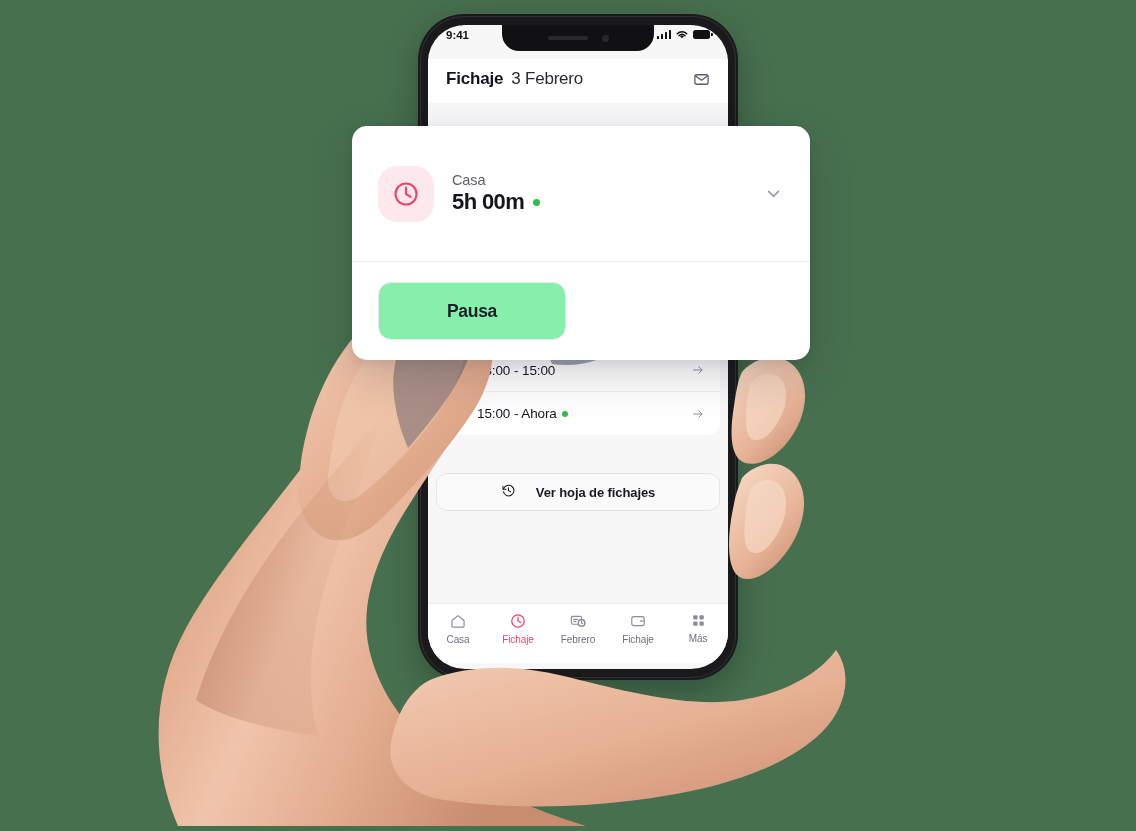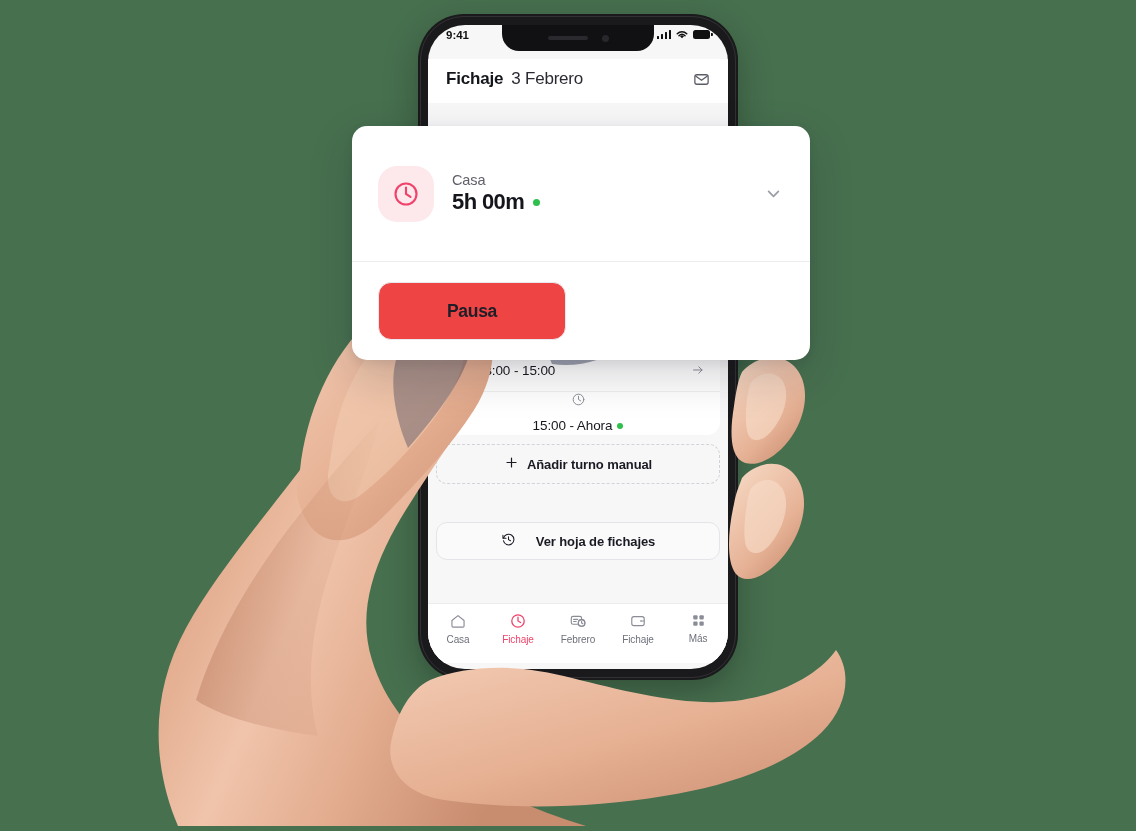--- a/index.html
+++ b/index.html
@@ -89,21 +89,21 @@
     background: #fff;
     margin: 0 8px;
     border-radius: 13px;
     overflow: hidden;
   }
   .shift-row {
     display: flex; align-items: center; gap: 11px;
     height: 43px; padding: 0 15px;
     border-bottom: 1px solid #f0f0f2;
   }
-  .shift-row:last-child { border-bottom: none; flex-direction: column; }
+  .shift-row:last-child { border-bottom: none; }
   .shift-row .txt { font-size: 13.5px; color: #17181e; letter-spacing: -.1px; flex: 1; display:flex; align-items:center; gap:5px;}
   .shift-row .arrow { color: #8a8c96; display:flex; }
   .greendot { width: 6px; height: 6px; border-radius: 50%; background: #2fbf4c; display: inline-block; }
   .ic { color: #8a8c96; display: flex; align-items: center; }
 
   .dashed-btn {
     margin: 9px 8px 0 8px;
     height: 40px;
     border: 1.4px dashed #d2d3d8;
     border-radius: 11px;
@@ -170,21 +170,21 @@
     height: 98px;
     display: flex; align-items: center; gap: 22px;
     padding: 0 26px;
   }
   .btn {
     height: 58px;
     border-radius: 13px;
     display: flex; align-items: center; justify-content: center;
     font-size: 17.5px; font-weight: bold; letter-spacing: -.3px;
   }
-  .btn-pausa { width: 188px; background: #ef4444; border: 1.4px solid #e9eaee; color: #1d1e28; }
+  .btn-pausa { width: 188px; background: #86efac; border: 1.4px solid #e9eaee; color: #1d1e28; }
   .btn-detener { width: 190px; background: #22243a; color: #fff; }
 </style>
 </head>
 <body>
 
 <div id="stage">
 
   <div class="phone">
     <div class="screen">
 
@@ -255,28 +255,20 @@
               <span class="greendot"></span>
             </span>
             <span class="arrow">
               <svg width="14" height="14" viewBox="0 0 20 20" fill="none" stroke="currentColor" stroke-width="1.4" stroke-linecap="round" stroke-linejoin="round">
                 <path d="M3.6 10 h12.2 M11.2 5.4 L15.8 10 L11.2 14.6"></path>
               </svg>
             </span>
           </div>
         </div>
 
-        <div class="dashed-btn">
-          <span>
-            <svg width="15" height="15" viewBox="0 0 20 20" fill="none" stroke="#1a1b22" stroke-width="1.6" stroke-linecap="round">
-              <path d="M10 4 V16 M4 10 H16"></path>
-            </svg>
-          </span>
-          <span>Añadir turno manual</span>
-        </div>
 
         <div class="ghost-btn">
           <span>
             <svg width="15" height="15" viewBox="0 0 20 20" fill="none" stroke="#1a1b22" stroke-width="1.4" stroke-linecap="round" stroke-linejoin="round">
               <path d="M3.3 8.2 A7.1 7.1 0 1 1 3.2 11.6"></path>
               <path d="M2.6 4.2 V8.3 H6.7"></path>
               <path d="M10 6.4 V10.2 L12.6 11.7"></path>
             </svg>
           </span>
           <span>Ver hoja de fichajes</span>

